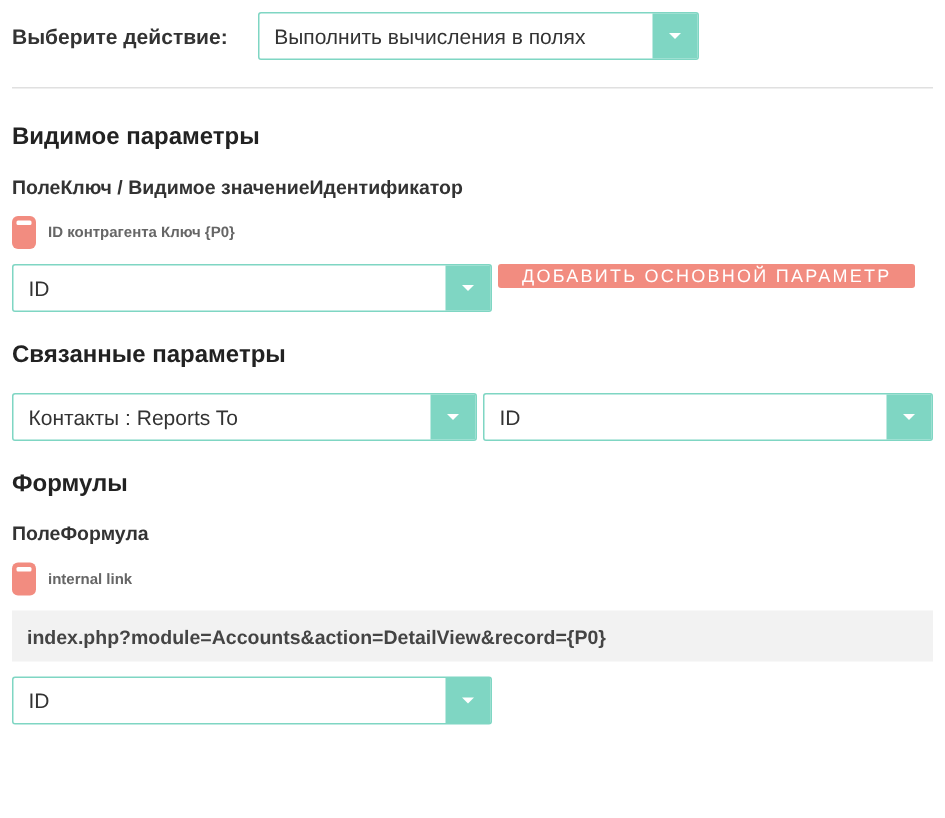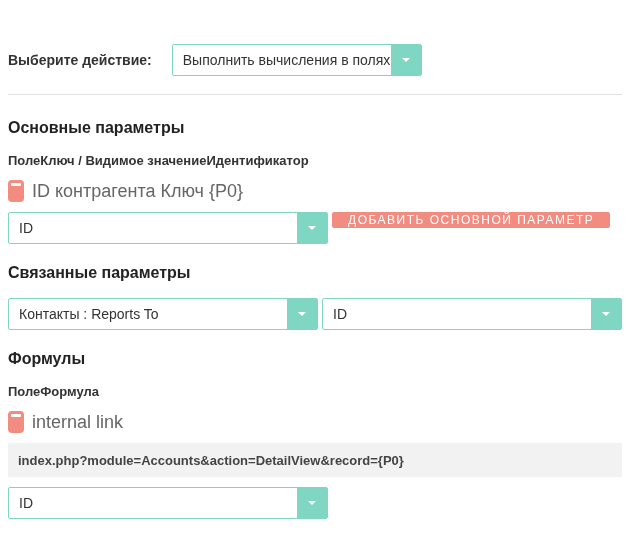--- a/index.html
+++ b/index.html
@@ -9,21 +9,20 @@
     color: #333;
     width: 630px;
     padding: 8px;
     background: #fff;
   }
   .action-row {
     display: flex;
     align-items: center;
     gap: 20px;
     margin-bottom: 14px;
-    margin-top: 36px;
   }
   .action-label {
     font-weight: bold;
     color: #333;
   }
   .select-wrap {
     display: flex;
     align-items: stretch;
     border: 1px solid #7fd6c3;
     border-radius: 2px;
@@ -82,22 +81,23 @@
     content: "";
     position: absolute;
     top: 3px;
     left: 3px;
     right: 3px;
     height: 3px;
     background: #fff;
     border-radius: 1px;
   }
   .chip-text {
-    font-size: 18px;
+    font-size: 10px;
     color: #666;
+    font-weight: bold;
   }
   .row {
     display: flex;
     gap: 4px;
     align-items: stretch;
     margin: 8px 0;
   }
   .select-id { width: 320px; }
   .btn {
     background: #f28c80;
@@ -127,33 +127,33 @@
     margin: 6px 0 10px 0;
     font-weight: bold;
   }
   .chev svg { display:block; }
 </style>
 </head>
 <body>
 
 <div class="action-row">
   <span class="action-label">Выберите действие:</span>
-  <div class="select-wrap" style="width:250px">
+  <div class="select-wrap" style="width:294px">
     <span class="value">Выполнить вычисления в полях</span>
     <span class="chev">
       <svg width="12" height="12" viewBox="0 0 12 12">
           <path d="M2 4 L6 8 L10 4 Z" fill="#fff"></path>
         </svg>
     </span>
   </div>
 </div>
 
 <hr class="divider">
 
-<h3 class="section">Основные параметры</h3>
+<h3 class="section">Видимое параметры</h3>
 <div class="subhead">ПолеКлюч / Видимое значениеИдентификатор</div>
 
 <div class="chip-row">
   <div class="del-chip"></div>
   <span class="chip-text">ID контрагента Ключ {P0}</span>
 </div>
 
 <div class="row">
   <div class="select-wrap select-id">
     <span class="value">ID</span>

